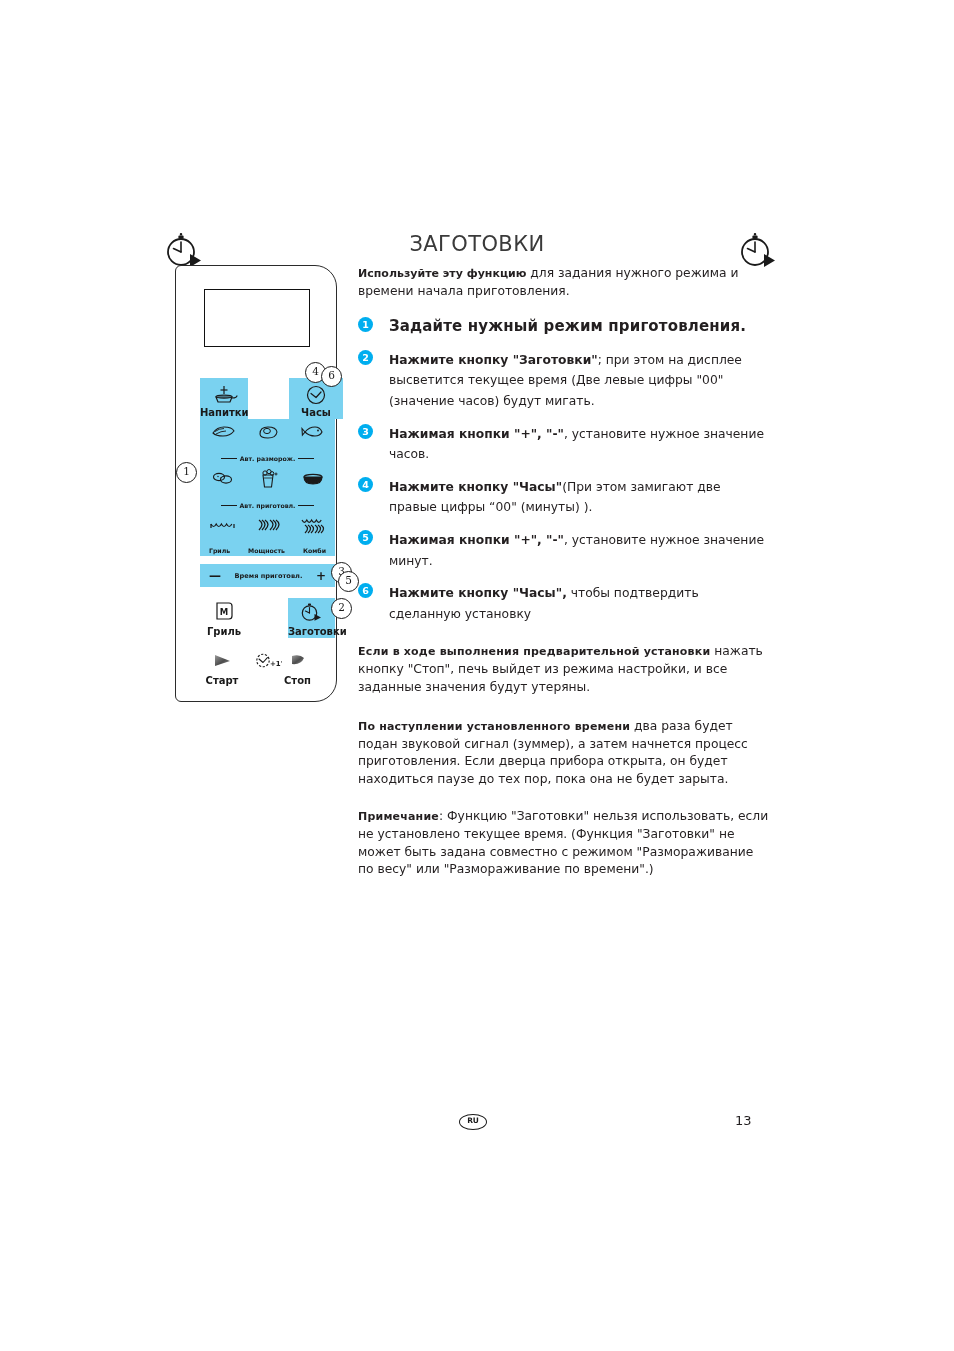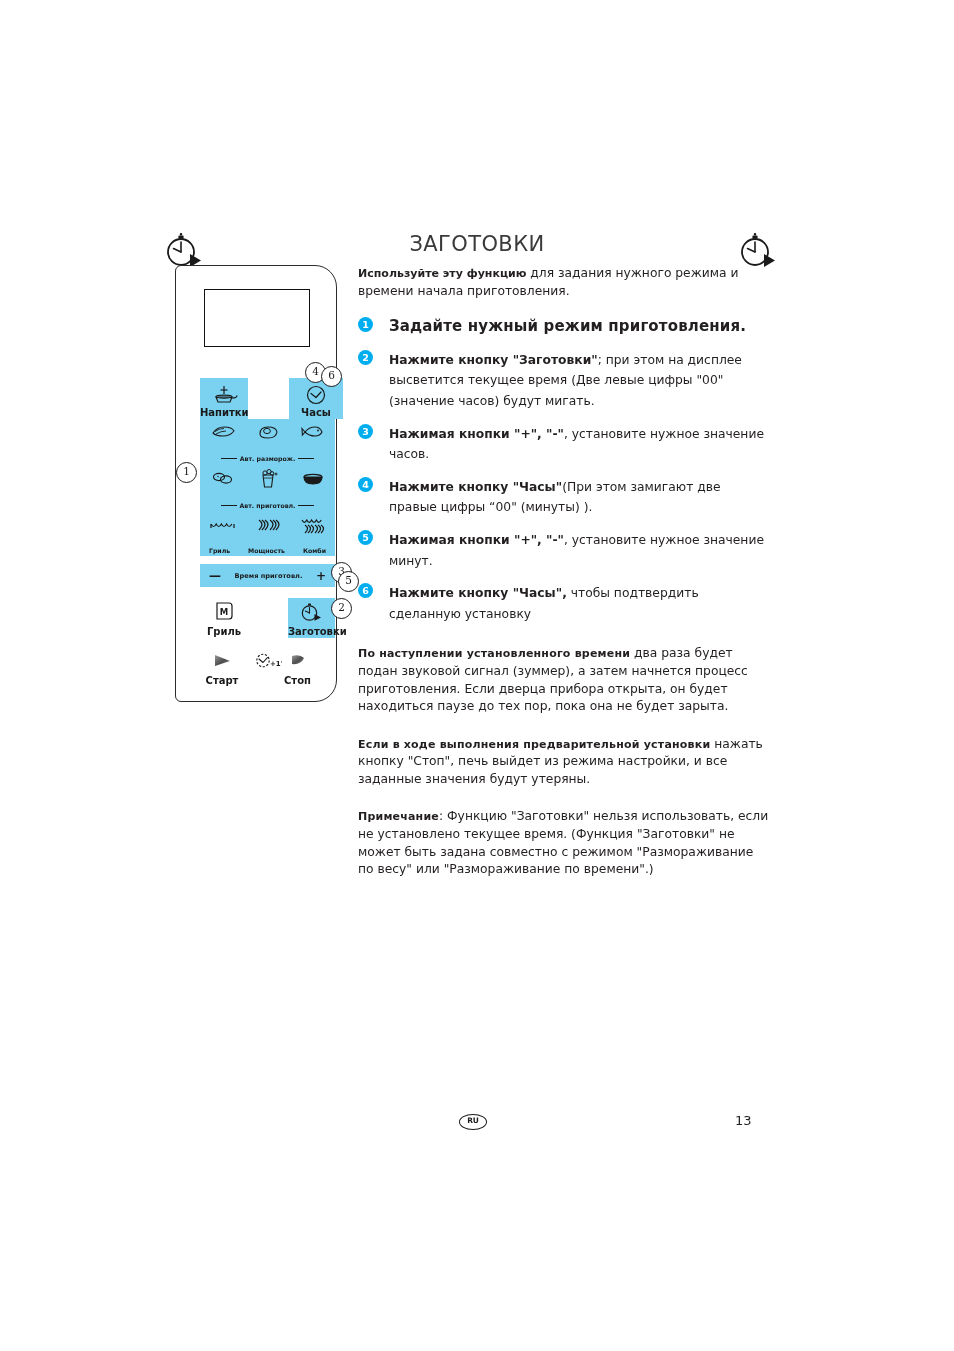--- a/index.html
+++ b/index.html
@@ -528,22 +528,22 @@
       <span class="step-text"><span class="lead">Нажимая кнопки "+", "-"</span><span>,  установите нужное значение минут.</span></span>
     </div>
 
     <div class="step">
       <span class="step-bullet">6</span>
       <span class="step-text"><span class="lead">Нажмите кнопку "Часы",</span><span> чтобы подтвердить сделанную установку</span></span>
     </div>
 
   </div>
 
+  <p class="para" id="block-stop"><span class="smallcaps">Если в ходе выполнения предварительной установки</span><span> нажать кнопку "Стоп", печь выйдет из режима настройки, и все заданные значения будут утеряны.</span></p>
+
   <p class="para" id="block-after"><span class="smallcaps">По наступлении установленного времени</span><span>  два раза будет подан звуковой сигнал (зуммер), а затем начнется процесс приготовления. Если дверца прибора открыта, он будет находиться паузе до тех пор, пока она не будет зарыта.</span></p>
-
-  <p class="para" id="block-stop"><span class="smallcaps">Если в ходе выполнения предварительной установки</span><span> нажать кнопку "Стоп", печь выйдет из режима настройки, и все заданные значения будут утеряны.</span></p>
 
   <p class="para" id="block-note"><span class="smallcaps">Примечание</span><span>: Функцию "Заготовки" нельзя использовать, если не установлено текущее время. (Функция "Заготовки" не может быть задана совместно с режимом   "Размораживание по весу" или "Размораживание по времени".)</span></p>
 
 </div>
 
 <div id="footer-lang">RU</div>
 <div id="footer-page">13</div>
 
 </body></html>

